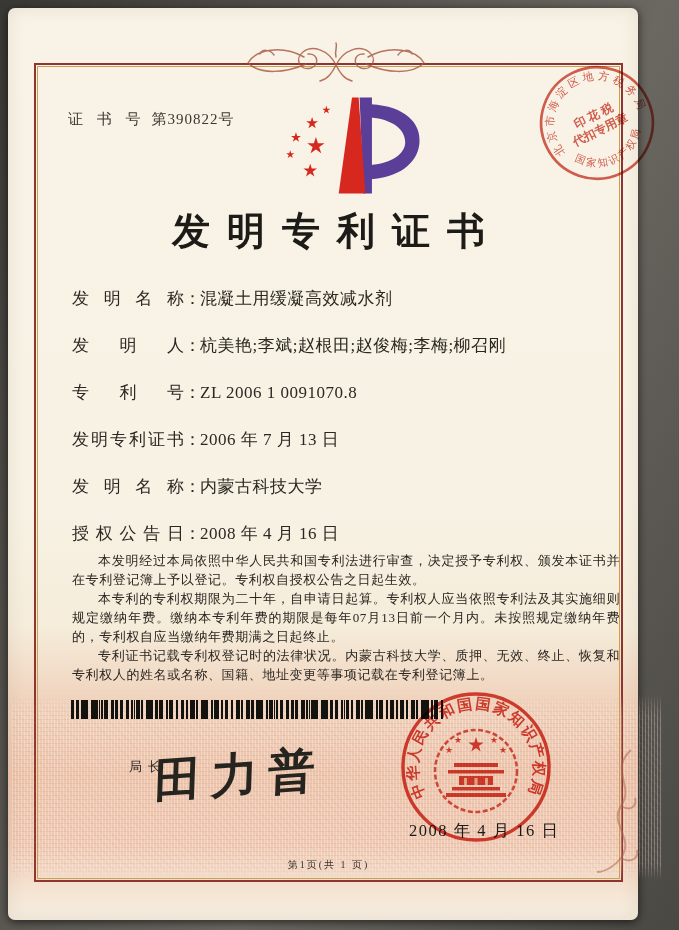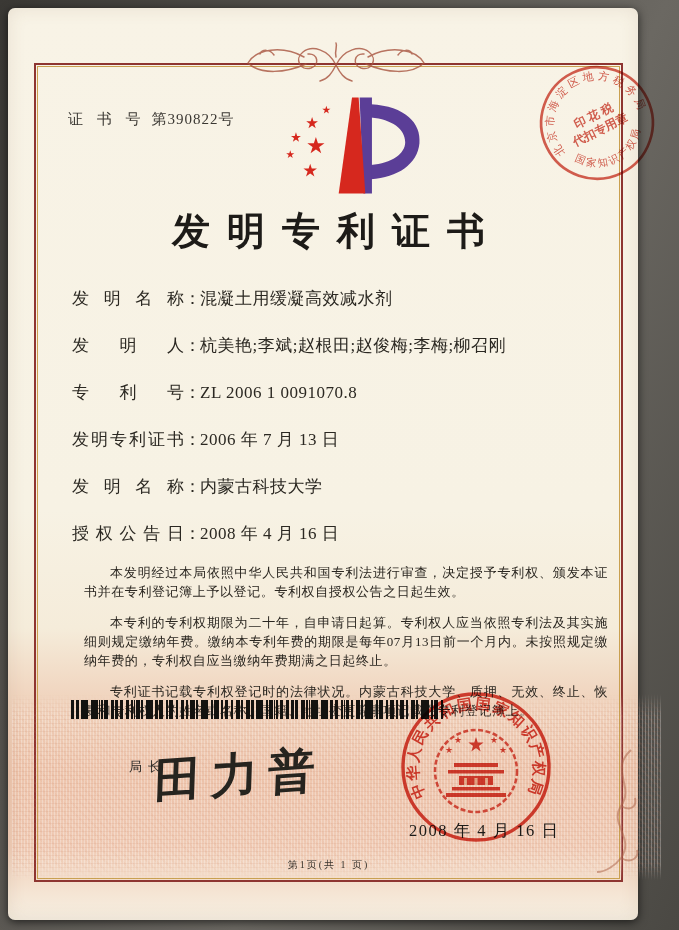--- a/index.html
+++ b/index.html
@@ -30,21 +30,21 @@
   .title{
     position:absolute;left:26px;top:198px;width:589px;text-align:center;
     font-size:38px;font-weight:bold;color:#1d1b18;letter-spacing:17px;text-indent:17px;
   }
   .fields{position:absolute;left:64px;top:279px;width:540px;}
   .field-row{position:absolute;left:0;font-size:17px;color:#2b2822;white-space:nowrap;}
   .field-label{display:inline-block;width:112px;text-align:justify;text-align-last:justify;font-weight:500;vertical-align:bottom;}
   .field-colon{display:inline-block;width:16px;}
   .field-value{letter-spacing:.5px;}
   .body-text{position:absolute;left:64px;top:543px;width:548px;color:#2a2620;}
-  .body-text p{margin:12px;font-size:13px;line-height:19px;text-indent:2em;letter-spacing:.6px;text-align:justify;}
+  .body-text p{margin:0;font-size:13px;line-height:19px;text-indent:2em;letter-spacing:.6px;text-align:justify;}
   .barcode{
     position:absolute;left:63px;top:692px;width:373px;height:19px;background-color:transparent;
     background-image:
       repeating-linear-gradient(90deg,#14120f 0 2px,transparent 2px 5px),
       repeating-linear-gradient(90deg,#14120f 0 1px,transparent 1px 7px),
       repeating-linear-gradient(90deg,#14120f 0 3px,transparent 3px 11px);
   }
   .sig-label{position:absolute;left:104px;top:750px;font-size:13px;color:#2c2a26;letter-spacing:6px;margin-left:17px;}
   .sig-name{
     position:absolute;left:146px;top:736px;font-size:47px;font-weight:600;color:#26241f;

